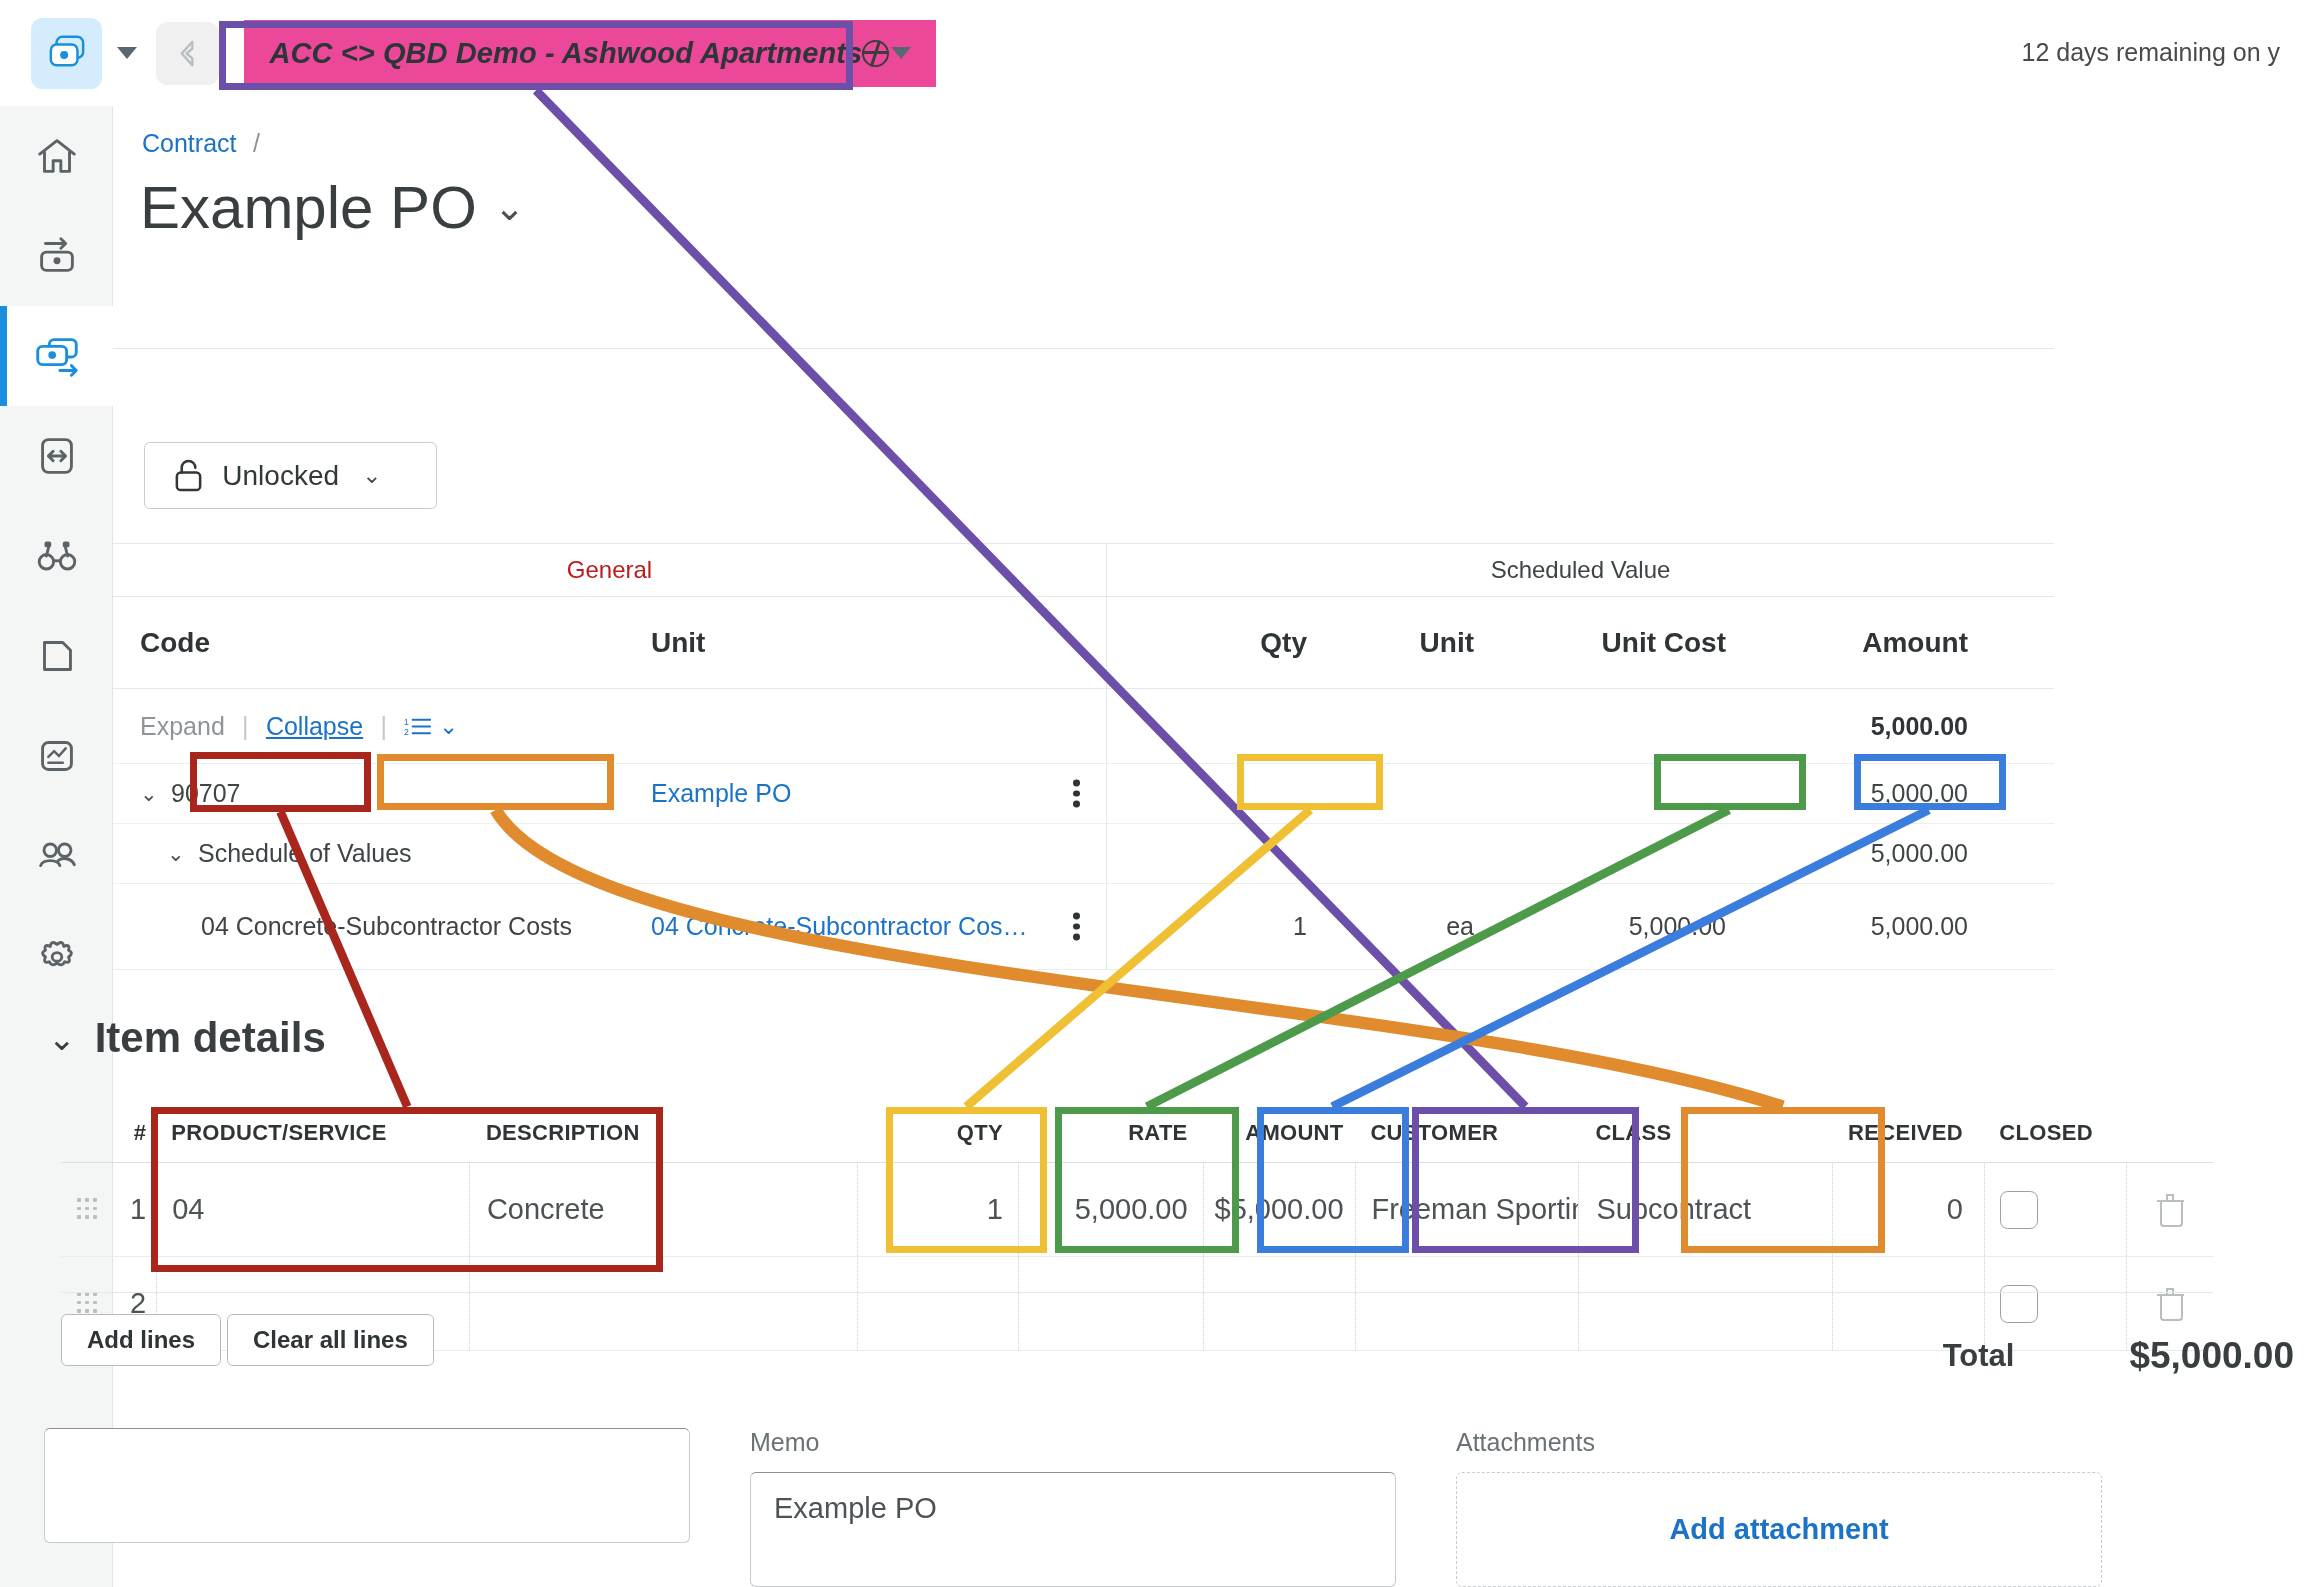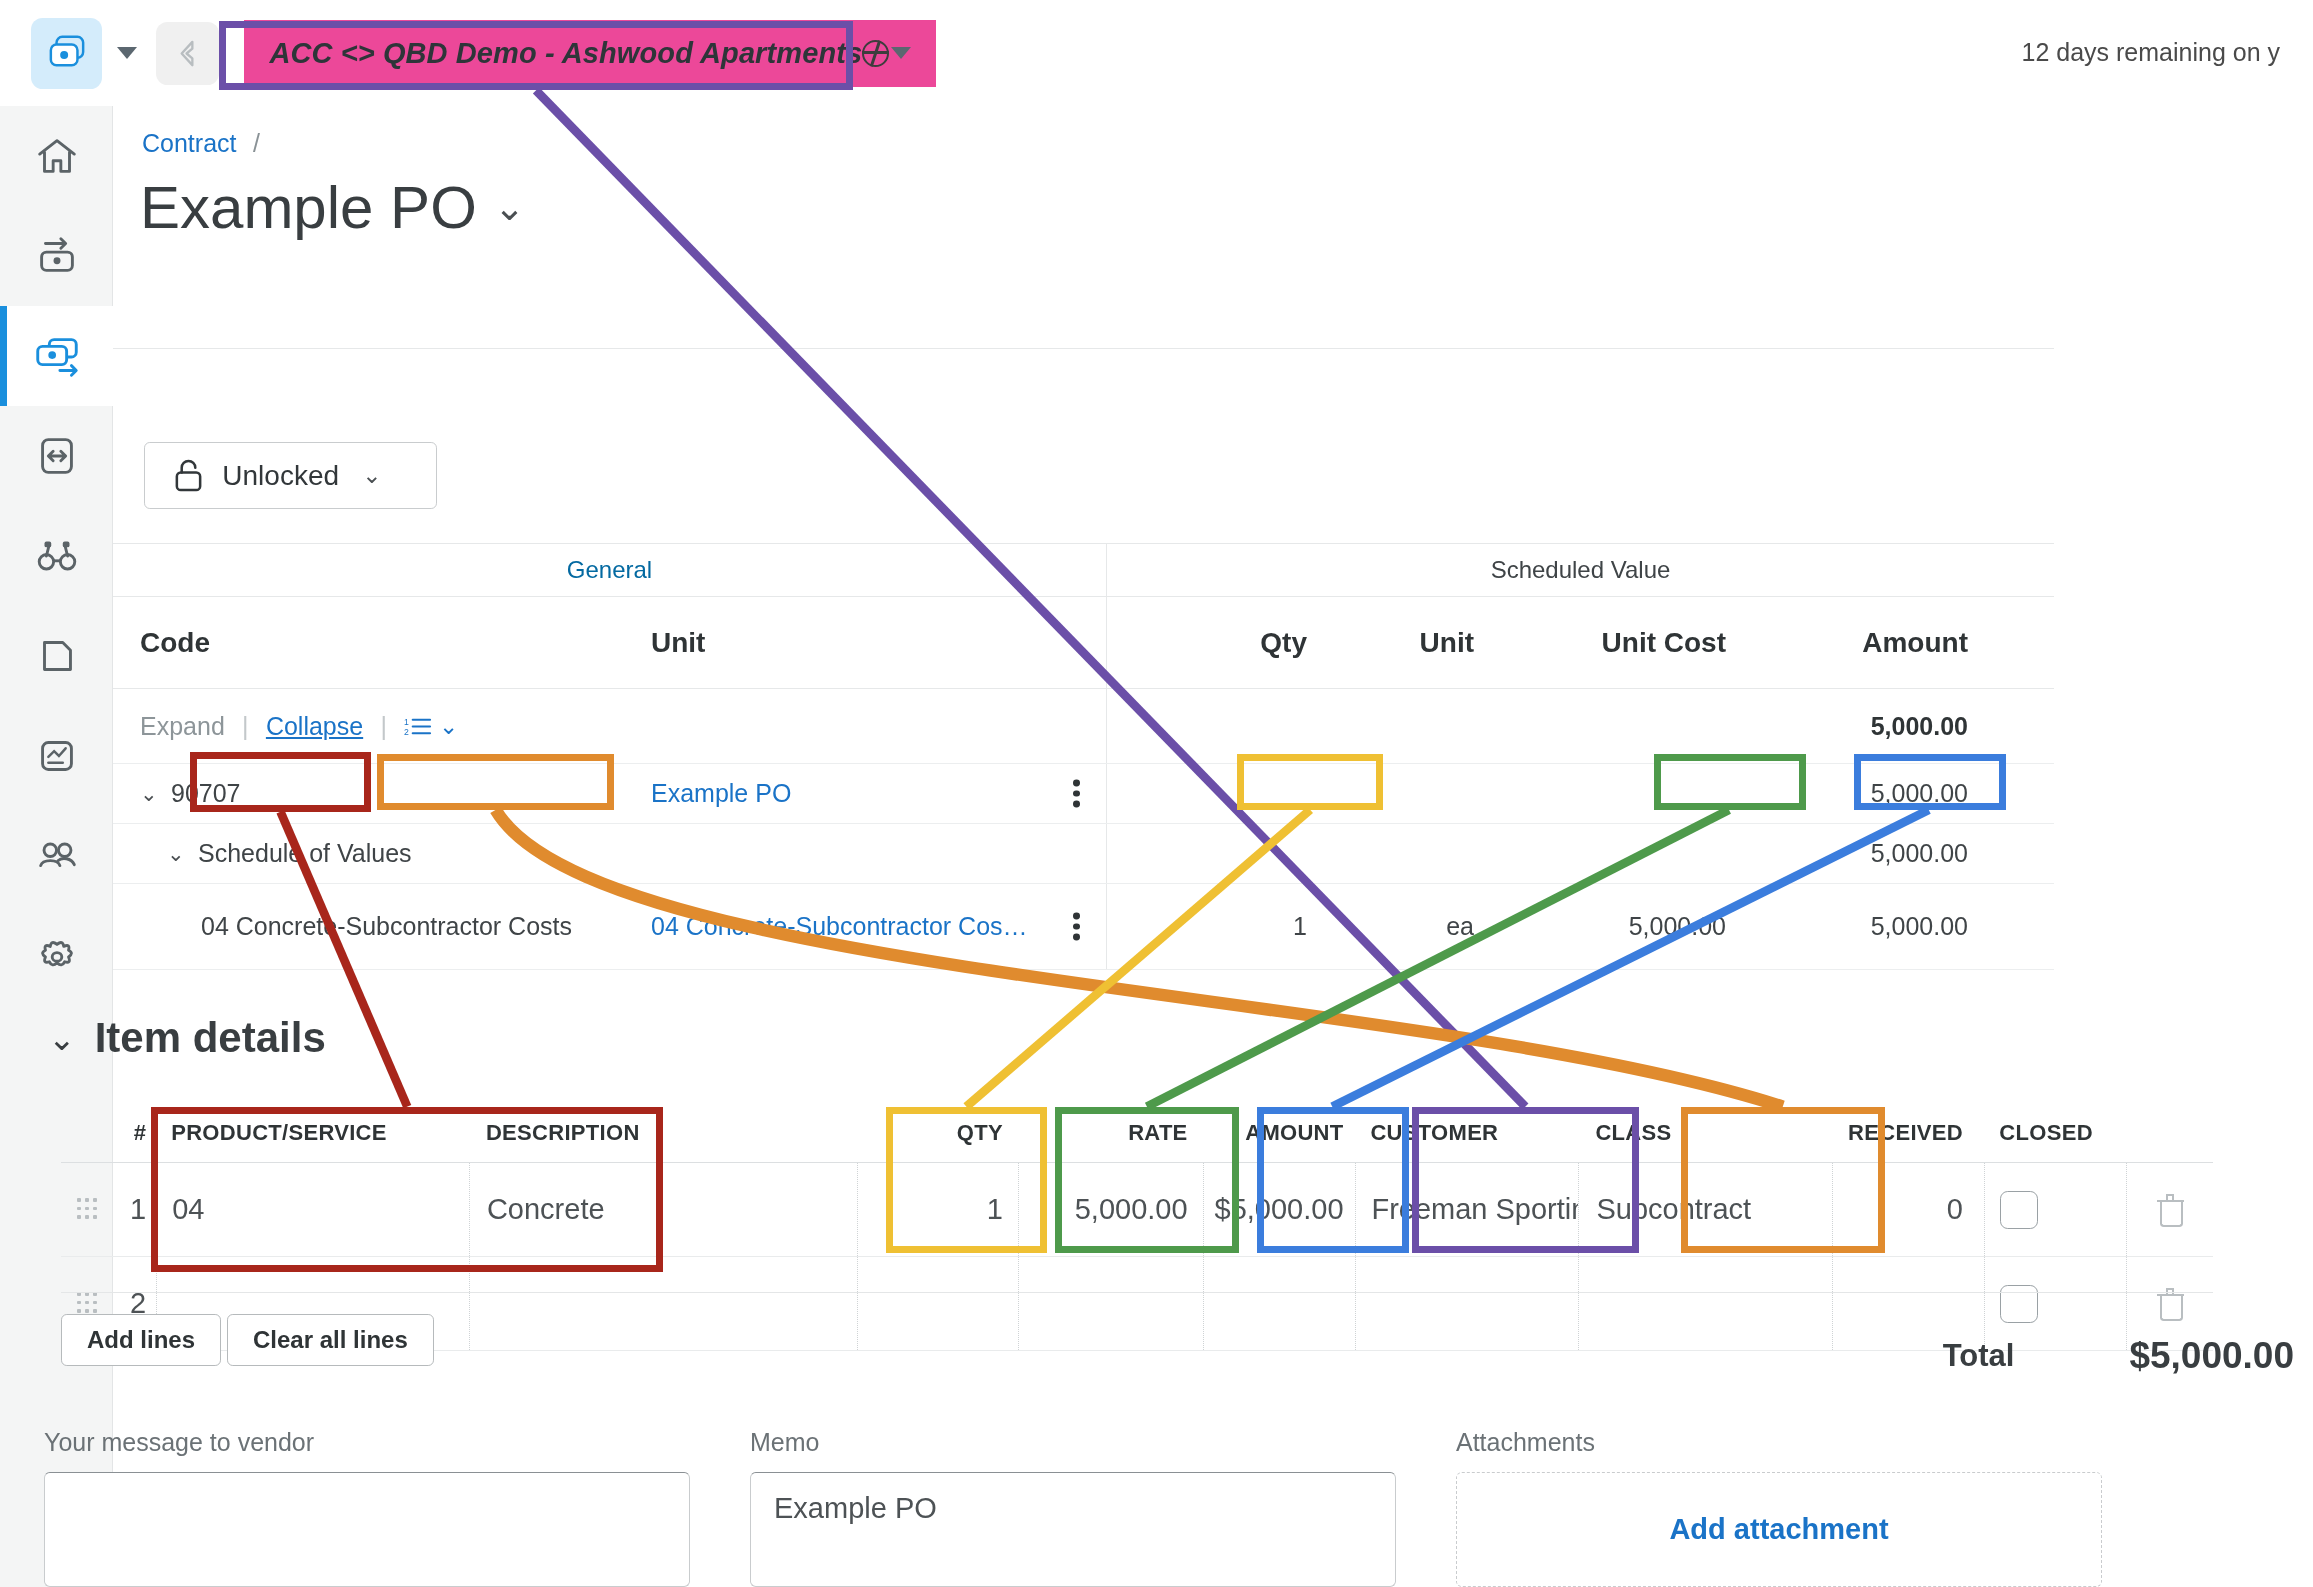--- a/index.html
+++ b/index.html
@@ -87,21 +87,21 @@
     border: 1px solid #c9ccce; border-radius: 5.8px; background:#fff;
     display:flex; align-items:center; gap: 17.3px; padding-left: 27px;
     font-size: 28px; color:#32373a;
   }
   .lock-chev { margin-left: 5.8px; font-size: 23px; color:#4a4f52; }
 
   
   .sched { position:absolute; left: 0px; top: 437px; width: 1941px; }
   .sched .grp-row { display:flex; height: 54px; border-top:1px solid #e6e8e9; border-bottom:1px solid #e6e8e9;}
   .sched .grp-gen { width: 994px; display:flex; align-items:center; justify-content:center;
-                    font-size: 24px; color:#0369a1; border-right:1px solid #e6e8e9;}
+                    font-size: 24px; color:#b91c1c; border-right:1px solid #e6e8e9;}
   .sched .grp-sv  { flex:1; display:flex; align-items:center; justify-content:center;
                     font-size: 24px; color:#3f4447; }
   .sched .hdr-row { display:flex; height: 92px; align-items:center; border-bottom:1px solid #e6e8e9; }
   .c-code { width: 538px; padding-left: 27px; }
   .c-name { width: 456px; padding-left: 0; border-right:1px solid #e6e8e9; height:100%; display:flex; align-items:center;}
   .c-qty  { width: 221px; text-align:right; padding-right: 21px; }
   .c-unit { width: 183px; text-align:right; padding-right: 37px; }
   .c-ucost{ width: 240px; text-align:right; padding-right: 25px; }
   .c-amt  { width: 240px; text-align:right; padding-right: 23px; }
   .hdr-row > div { font-size: 28px; font-weight: 700; color:#2f3436; }
@@ -495,21 +495,20 @@
     <div class="btn">Clear all lines</div>
   </div>
 
   <div class="total-row">
     <span class="total-lbl">Total</span>
     <span class="total-val">$5,000.00</span>
   </div>
 
   <div class="bform">
     <div class="col-msg">
-      <div class="fld-lbl">Your message to vendor</div>
       <div class="ta ta-msg"></div>
     </div>
     <div class="col-memo">
       <div class="fld-lbl">Memo</div>
       <div class="ta ta-memo">Example PO</div>
     </div>
     <div class="col-att">
       <div class="fld-lbl">Attachments</div>
       <div class="att-box">
         <span>Add attachment</span>

